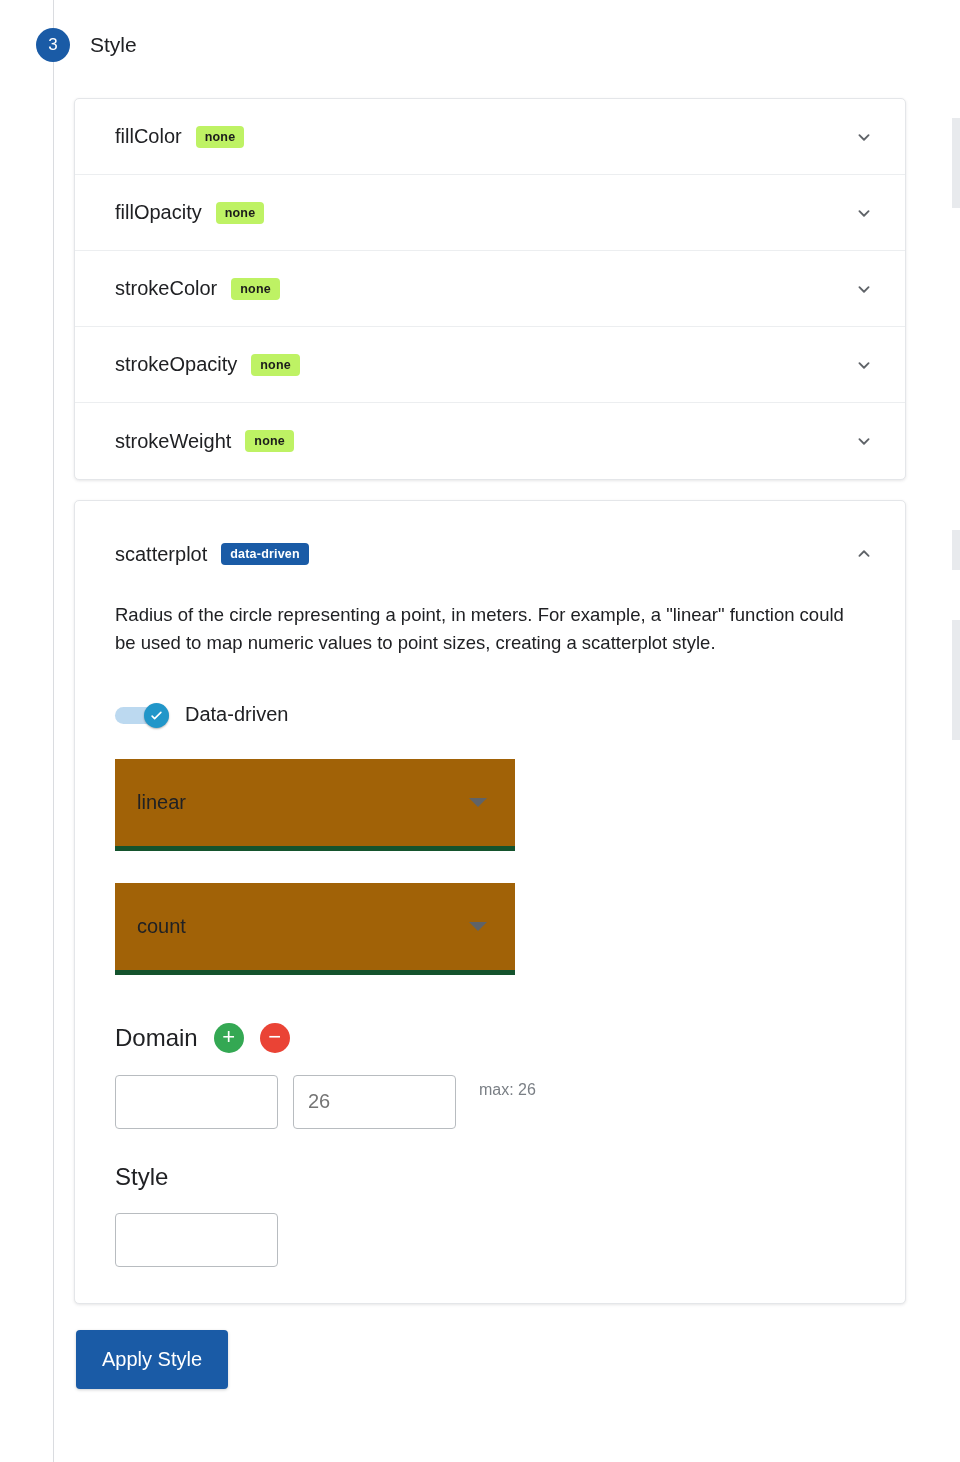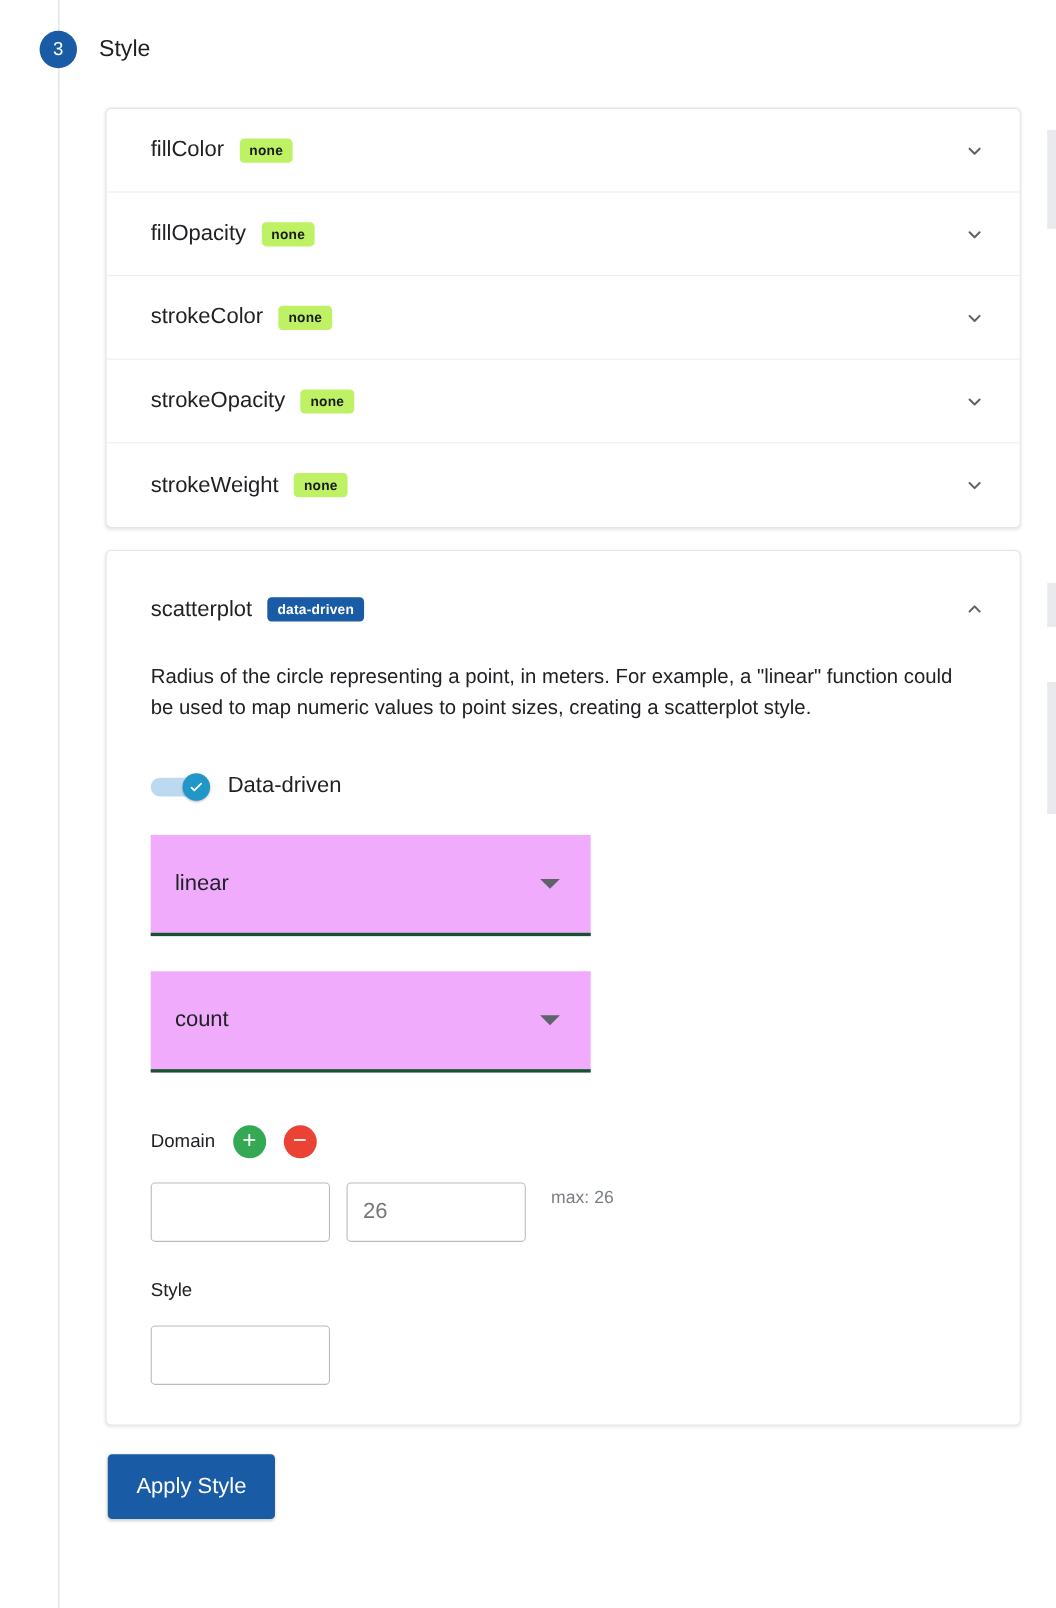--- a/index.html
+++ b/index.html
@@ -52,21 +52,21 @@
     justify-content: center;
     flex: 0 0 auto;
   }
   .step-title {
     font-size: 21px;
     color: #202124;
   }
 
   .content {
     position: absolute;
-    left: 96px;
+    left: 74px;
     top: 98px;
     width: 832px;
   }
 
   
   .card {
     background: #ffffff;
     border: 1px solid #e4e6e9;
     border-radius: 5px;
     box-shadow: 0 1px 3px rgba(60,64,67,0.13);
@@ -171,22 +171,22 @@
     box-shadow: 0 1px 2px rgba(0,0,0,.3);
   }
   .switch .knob svg { display:block; }
   .toggle-label { font-size: 20px; color: #202124; }
 
   .select-field {
     margin-left: 40px;
     margin-top: 32px;
     width: 400px;
     height: 92px;
-    background: #f0abfc;
-    border-bottom: 3px solid #14532d;
+    background: #a16207;
+    border-bottom: 5px solid #14532d;
     display: flex;
     align-items: center;
     padding: 0 20px 0 22px;
     cursor: pointer;
     position: relative;
   }
   .select-value {
     font-size: 20px;
     color: #202124;
   }
@@ -202,21 +202,21 @@
   }
 
   .field-title-row {
     display: flex;
     align-items: center;
     gap: 16px;
     padding-left: 40px;
     margin-top: 48px;
   }
   .field-title {
-    font-size: 17px;
+    font-size: 24px;
     color: #202124;
   }
   .round-btn {
     width: 30px; height: 30px;
     border-radius: 50%;
     display: flex;
     align-items: center;
     justify-content: center;
     color: #fff;
     font-size: 22px;

